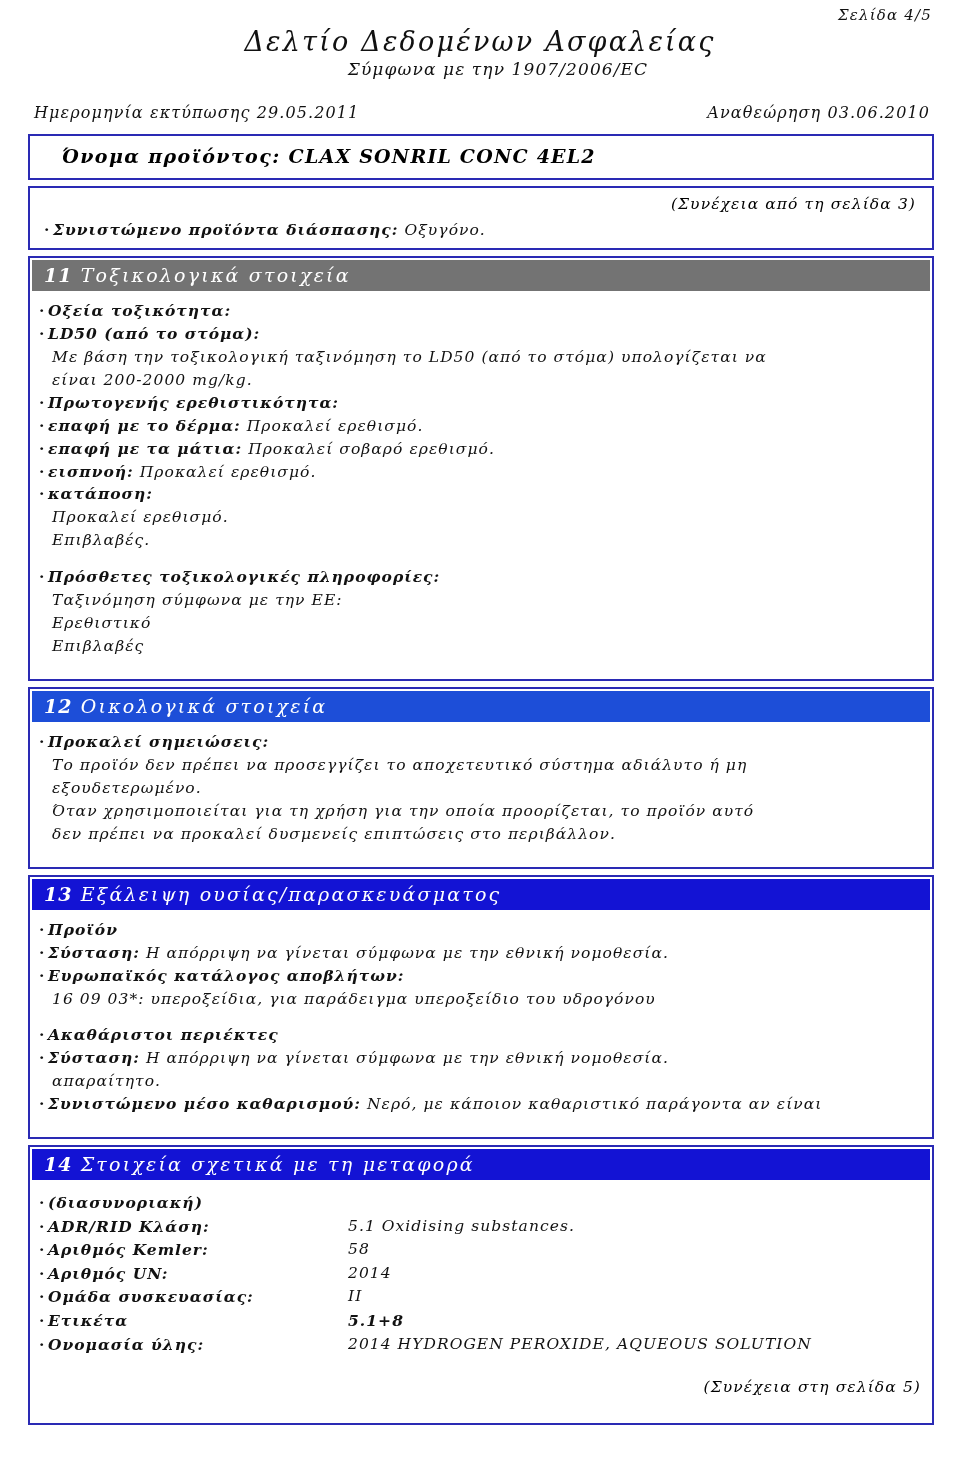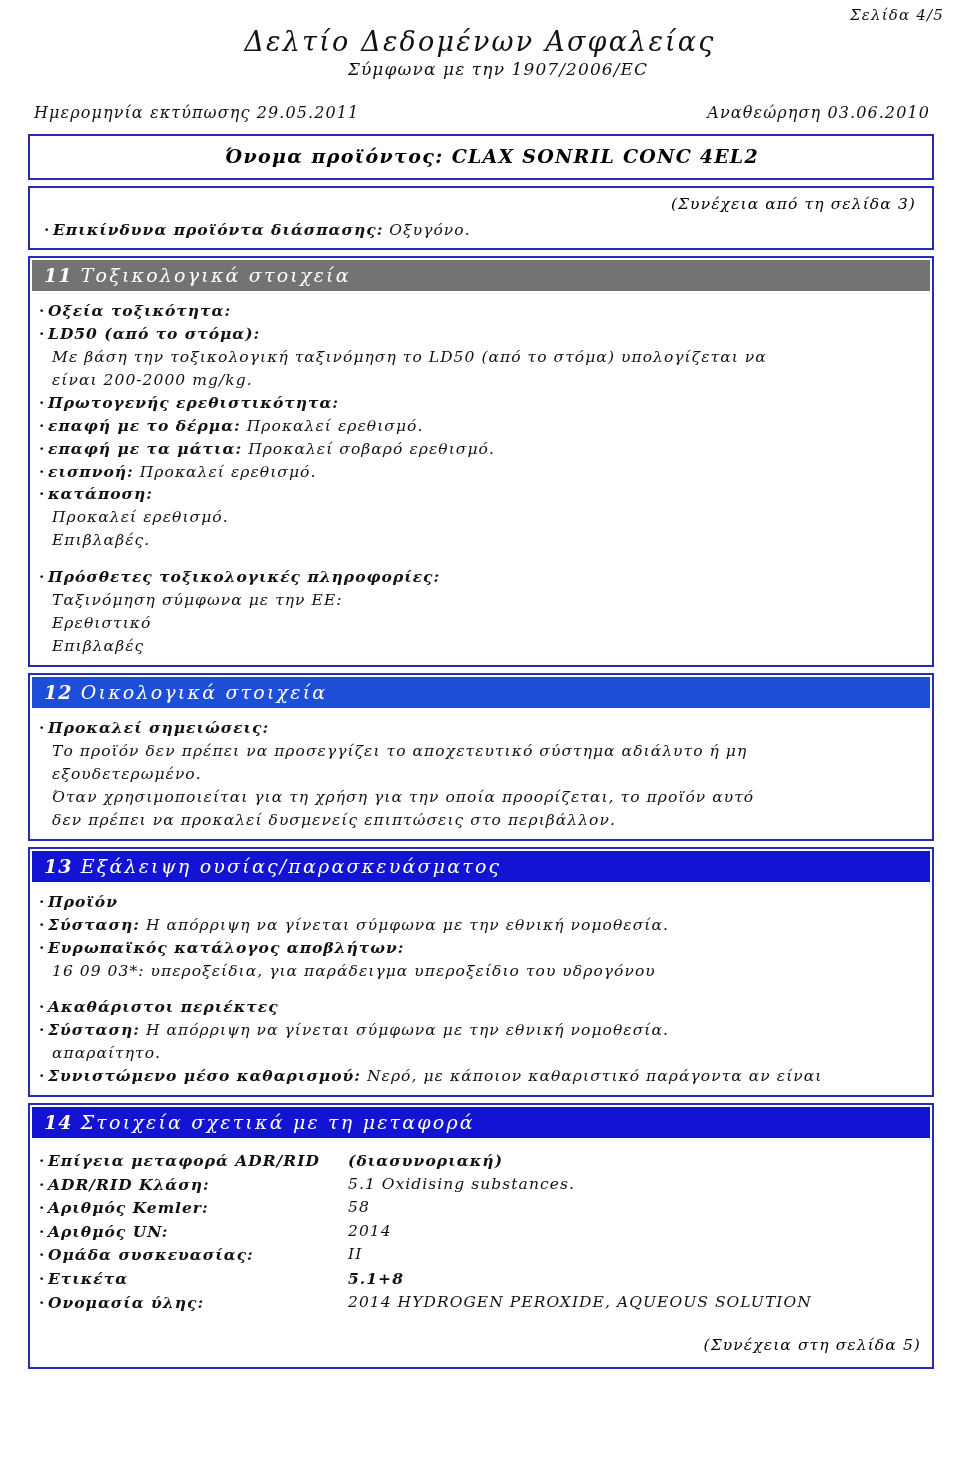--- a/index.html
+++ b/index.html
@@ -22,21 +22,21 @@
     height: 1458px;
     box-sizing: border-box;
     padding: 0;
     position: relative;
   }
 
   
   .page-num {
     position: absolute;
     top: 6px;
-    right: 16px;
+    right: 28px;
     font-style: italic;
     font-size: 15px;
     letter-spacing: 1.2px;
     color: #111111;
     white-space: nowrap;
   }
 
   .doc-title-wrap {
     padding-top: 26px;
     text-align: center;
@@ -87,21 +87,20 @@
 
   .box.tight { padding-top: 5px; padding-bottom: 6px; }
 
   .product-line {
     font-style: italic;
     font-weight: bold;
     font-size: 19px;
     letter-spacing: 1.4px;
     padding-left: 22px;
     white-space: nowrap;
-    text-align: center;
   }
   .product-line .pname {
     font-family: "DejaVu Serif", "Liberation Serif", serif;
     letter-spacing: 1.2px;
   }
 
   .cont-right {
     text-align: right;
     font-style: italic;
     font-size: 15.5px;
@@ -120,21 +119,21 @@
     padding: 4px 0 5px 12px;
     margin: 1px 1px 0 1px;
     white-space: nowrap;
   }
   .sec-bar .num {
     font-weight: bold;
     font-style: italic;
     letter-spacing: 1px;
   }
 
-  .sec-body { padding: 9px 4px 6px 4px; }
+  .sec-body { padding: 9px 4px 20px 4px; }
 
   
   .line {
     font-size: 15.5px;
     line-height: 1.48;
     letter-spacing: 1.05px;
     color: #111111;
     font-style: italic;
     white-space: pre-wrap;
   }
@@ -217,21 +216,21 @@
 
   <div class="box product" style="margin-top: 12px; border-color: rgb(42, 42, 180);">
     <div class="product-line">
       <span>Όνομα προϊόντος:</span>
       <span class="pname">CLAX SONRIL CONC 4EL2</span>
     </div>
   </div>
 
   <div class="box tight" style="border-color: rgb(42, 42, 180);">
     <div class="cont-right">(Συνέχεια από τη σελίδα 3)</div>
-    <div class="line bullet" style="padding-top:6px;"><span class="lbl">Επικίνδυνα προϊόντα διάσπασης:</span> <span class="val">Οξυγόνο.</span></div>
+    <div class="line bullet" style="padding-top:6px;"><span class="lbl">Συνιστώμενο προϊόντα διάσπασης:</span> <span class="val">Οξυγόνο.</span></div>
   </div>
 
   <div class="box" style="padding: 1px; border-color: rgb(42, 42, 180);">
     <div class="sec-bar" style="background: #737373; color: rgb(255, 255, 255);">
       <span class="num">11</span>
       <span>Τοξικολογικά στοιχεία</span>
     </div>
     <div class="sec-body">
       <div class="line bullet"><span class="lbl">Οξεία τοξικότητα:</span></div>
       <div class="line bullet"><span class="lbl">LD50 (από το στόμα):</span></div>
@@ -285,21 +284,20 @@
   </div>
 
   <div class="box" style="padding: 1px; border-color: rgb(42, 42, 180);">
     <div class="sec-bar" style="background: rgb(19, 19, 212); color: rgb(255, 255, 255);">
       <span class="num">14</span>
       <span>Στοιχεία σχετικά με τη μεταφορά</span>
     </div>
     <div class="sec-body" style="padding-top:11px;">
       <div id="transport-rows">
           <div class="kv">
-            <span class="k">Επίγεια μεταφορά ADR/RID</span>
             <span class="v b">(διασυνοριακή)</span>
           </div>
           <div class="kv">
             <span class="k">ADR/RID Κλάση:</span>
             <span class="v">5.1 Oxidising substances.</span>
           </div>
           <div class="kv">
             <span class="k">Αριθμός Kemler:</span>
             <span class="v">58</span>
           </div>

